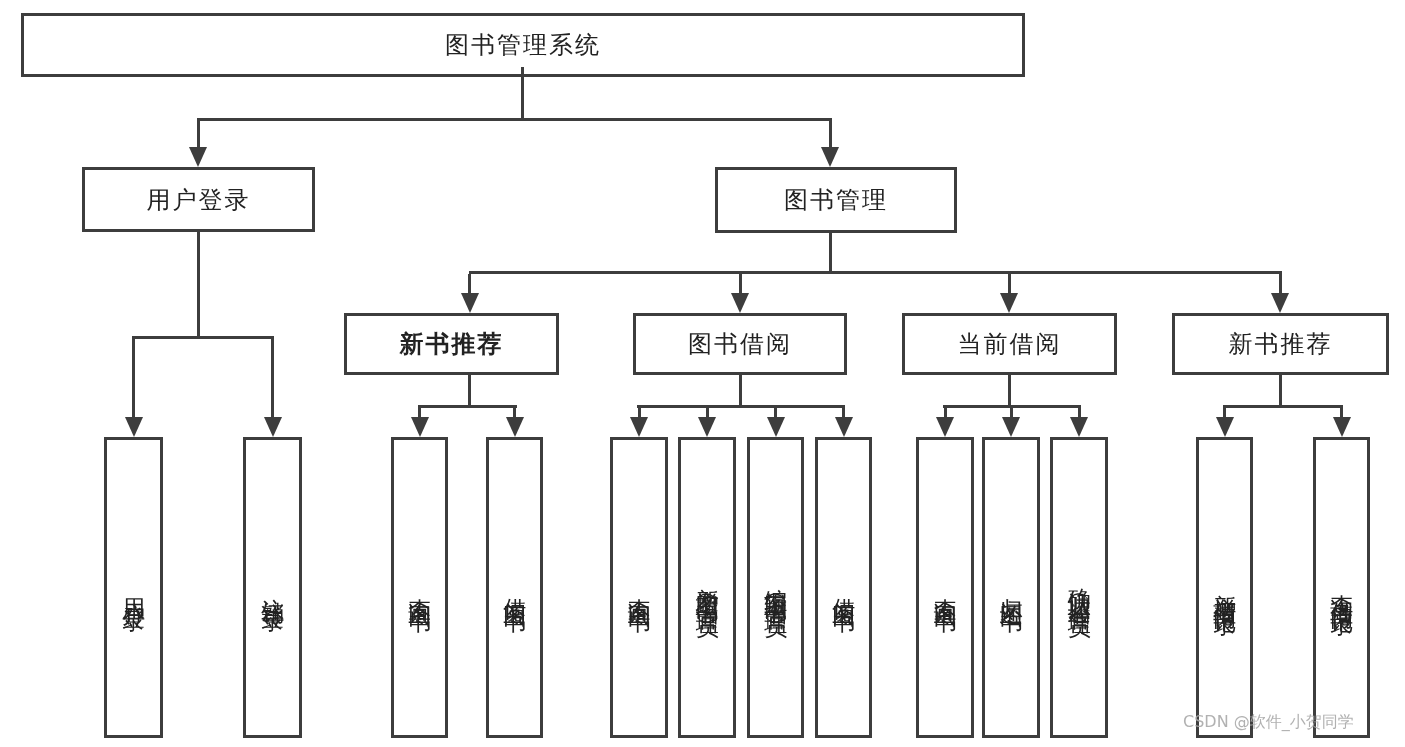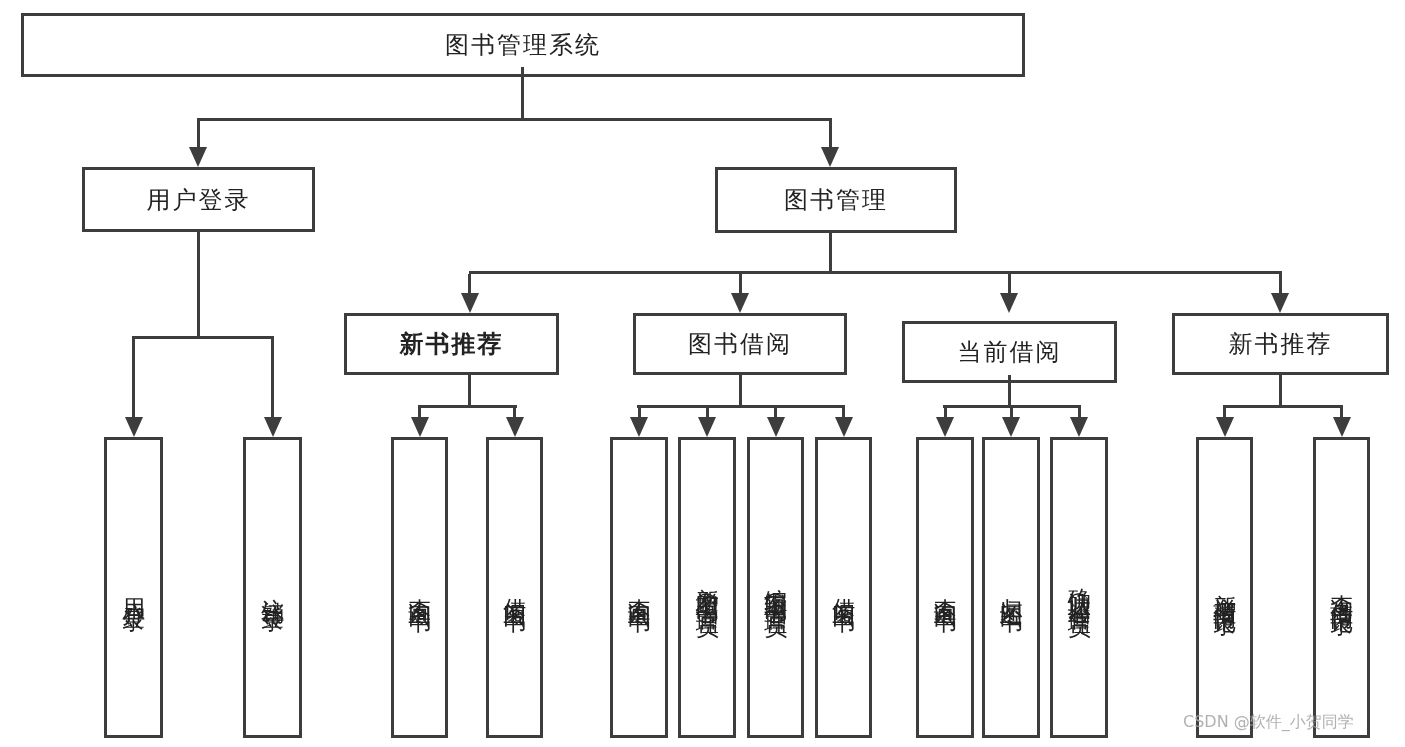--- a/index.html
+++ b/index.html
@@ -72,21 +72,21 @@
   <div class="arrow" style="left:731px; top:293px;"></div>
   <div class="arrow" style="left:1000px; top:293px;"></div>
   <div class="arrow" style="left:1271px; top:293px;"></div>
 
   <div class="box" style="left:344px; top:313px; width:215px; height:62px;font-weight:bold;">
     <span class="h-label">新书推荐</span>
   </div>
   <div class="box" style="left:633px; top:313px; width:214px; height:62px;text-align:center;">
     <span class="h-label">图书借阅</span>
   </div>
-  <div class="box" style="left:902px; top:321px; width:215px; height:62px;">
+  <div class="box" style="left:902px; top:313px; width:215px; height:62px;">
     <span class="h-label">当前借阅</span>
   </div>
   <div class="box" style="left:1172px; top:313px; width:217px; height:62px;">
     <span class="h-label">新书推荐</span>
   </div>
 
   <div class="vl" style="left:468px; top:375px; height:33px;"></div>
   <div class="hl" style="left:418px; top:405px; width:99px;"></div>
   <div class="vl" style="left:418px; top:408px; height:9px;"></div>
   <div class="vl" style="left:513px; top:408px; height:9px;"></div>

